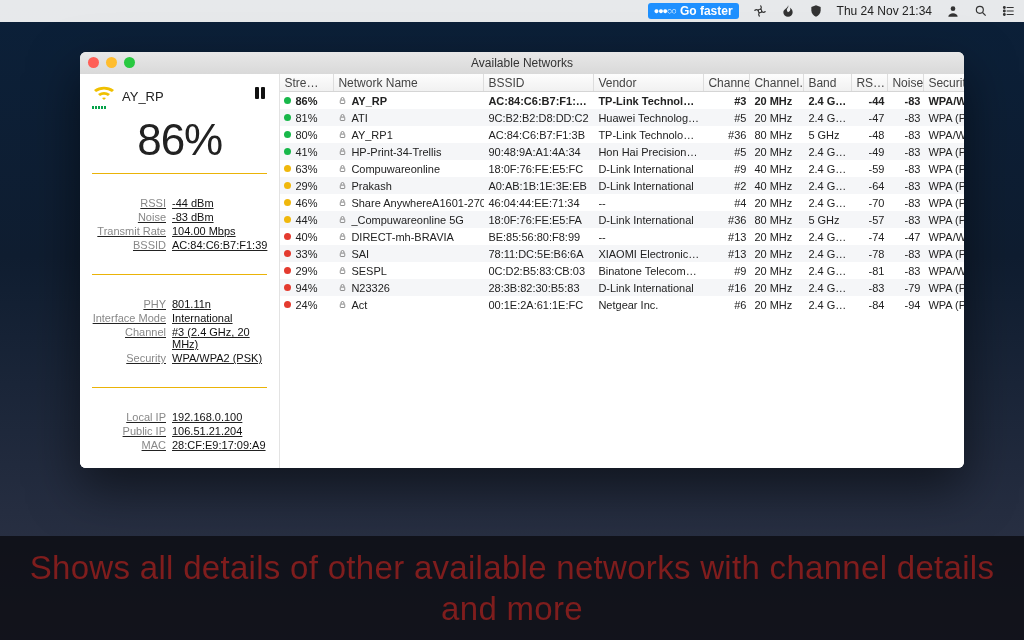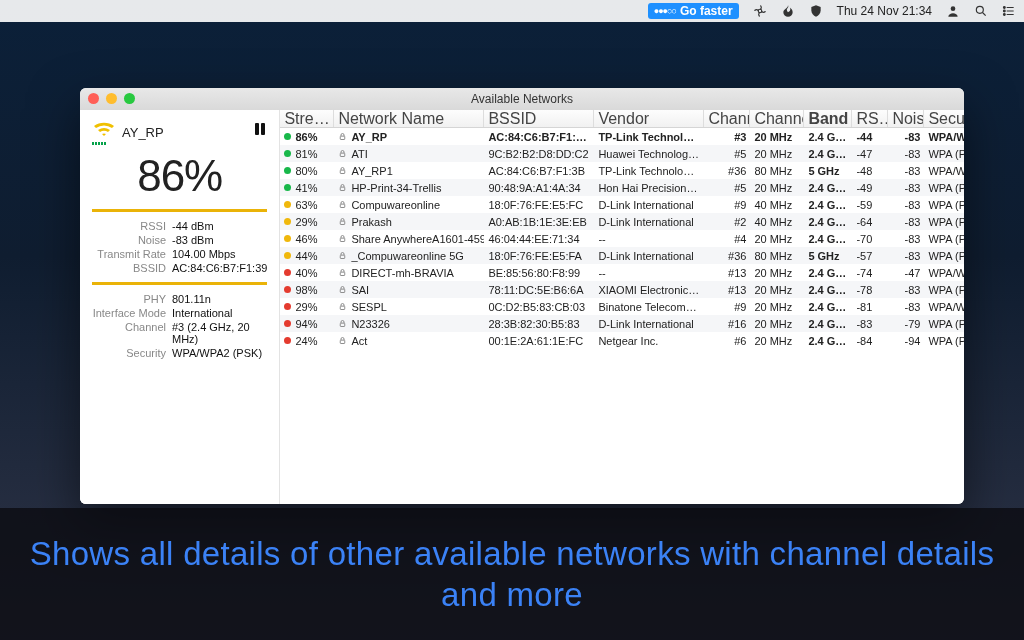--- a/index.html
+++ b/index.html
@@ -6,64 +6,64 @@
   html, body { margin:0; padding:0; width:1024px; height:640px; overflow:hidden; font-family: -apple-system, "Helvetica Neue", Arial, sans-serif; }
   body { background: linear-gradient(180deg, #0b2039 0%, #0f1d30 40%, #303548 100%); position:relative; }
 
   
   .menubar { position:absolute; top:0; left:0; right:0; height:22px; background:rgba(245,245,247,0.94); display:flex; align-items:center; justify-content:flex-end; padding:0 8px; font-size:12px; color:#222; gap:14px; }
   .menubar .pill { background:#1e90ff; color:#fff; border-radius:3px; padding:1px 6px; display:flex; align-items:center; gap:4px; font-weight:600;}
   .menubar .pill .dots { font-size:9px; letter-spacing:-1px; }
   .mb-icon { width:14px; height:14px; display:inline-flex; align-items:center; justify-content:center; color:#333; }
 
   
-  .window { position:absolute; left:80px; top:52px; width:884px; height:416px; background:#ececec; border-radius:6px; box-shadow:0 20px 50px rgba(0,0,0,0.5); overflow:hidden;margin-top:36px; }
+  .window { position:absolute; left:80px; top:52px; width:884px; height:416px; background:#ececec; border-radius:6px; box-shadow:0 20px 50px rgba(0,0,0,0.5); overflow:hidden; }
   .titlebar { height:22px; background:linear-gradient(#e8e8e8,#d9d9d9); display:flex; align-items:center; justify-content:center; position:relative; font-size:12px; color:#333; }
   .traffic { position:absolute; left:8px; top:5px; display:flex; gap:7px; }
   .tl { width:11px; height:11px; border-radius:50%; }
   .tl.r{background:#ff5f57;} .tl.y{background:#ffbd2e;} .tl.g{background:#28c940;}
 
   .content { display:flex; height:calc(100% - 22px); background:#fff; }
   .sidebar { width:210px; background:#fff; border-right:1px solid #e3e3e3; padding:10px 12px 12px; font-size:11px; color:#222; }
   .sb-head { display:flex; align-items:flex-start; justify-content:space-between; }
   .sb-wifi { display:flex; align-items:center; gap:6px; }
   .net-name { font-size:13px; font-weight:500; }
   .pause { width:12px; height:12px; display:flex; gap:2px; margin-top:3px;}
   .pause span{width:4px;height:12px;background:#111;border-radius:1px;}
   .bars{display:flex;gap:1px;margin-top:2px;}
   .bars span{width:2px;height:3px;background:#06a24a;}
   .bigpct { font-size:44px; font-weight:200; text-align:center; margin:6px 0 8px; letter-spacing:-1px; }
-  .sb-sec { border-top:3px solid #eab308; padding:7px 0; }
+  .sb-sec { border-top:1px solid #eab308; padding:22px 0;text-decoration:underline; }
   .sb-row { display:flex; padding:1px 0; }
   .sb-row .k { width:80px; text-align:right; color:#888; padding-right:6px; }
   .sb-row .v { flex:1; color:#111; }
 
   .main { flex:1; display:flex; flex-direction:column; }
-  .thead { display:flex; height:18px; background:linear-gradient(#fdfdfd,#f1f1f1); border-bottom:1px solid #d5d5d5; font-size:16px; color:#444; }
+  .thead { display:flex; height:18px; background:linear-gradient(#fdfdfd,#f1f1f1); border-bottom:1px solid #d5d5d5; font-size:12px; color:#444; }
   .thead > div { border-right:1px solid #ddd; padding:2px 4px; display:flex; align-items:center; overflow:hidden; white-space:nowrap; }
   .tbody { flex:1; overflow:auto; }
   .row { display:flex; height:17px; font-size:11px; color:#222; align-items:center; border-bottom:0; }
   .row:nth-child(even){ background:#f5f6f8; }
   .row.sel { font-weight:700; }
   .row > div { padding:0 4px; overflow:hidden; white-space:nowrap; text-overflow:ellipsis; }
   .c-str{width:54px; display:flex; align-items:center; gap:4px;}
   .c-name{width:150px; display:flex; align-items:center; gap:4px;}
   .c-bssid{width:110px;}
   .c-vendor{width:110px;}
   .c-ch{width:46px; text-align:right;}
   .c-chw{width:54px;}
-  .c-band{width:48px;font-weight:bold;}
-  .c-rssi{width:36px; text-align:left;}
+  .c-band{width:48px;}
+  .c-rssi{width:36px; text-align:right;}
   .c-noise{width:36px; text-align:right;}
   .c-sec{flex:1;}
   .dot{width:7px;height:7px;border-radius:50%;}
   .lock{width:9px;height:9px;display:inline-flex;align-items:center;justify-content:center;color:#777;}
 
   
-  .caption { position:absolute; left:0; right:0; bottom:0; height:132px; background:rgba(10,10,15,0.78); color:#3b82f6; display:flex; align-items:center; justify-content:center; text-align:center; font-size:33px; font-weight:300; line-height:1.25; padding:0 20px; letter-spacing:0.3px;}
+  .caption { position:absolute; left:0; right:0; bottom:0; height:104px; background:rgba(10,10,15,0.78); color:#7f1d1d; display:flex; align-items:center; justify-content:center; text-align:center; font-size:33px; font-weight:300; line-height:1.25; padding:0 20px; letter-spacing:0.3px;}
 </style>
 </head>
 <body>
 
 <div class="menubar">
   <div class="pill">
     <span class="dots">●●●○○</span>
     <span>Go faster</span>
   </div>
   <span class="mb-icon">
@@ -169,20 +169,34 @@
             </div>
             <div class="sb-row">
               <div class="k">Channel</div>
               <div class="v">#3 (2.4 GHz, 20 MHz)</div>
             </div>
             <div class="sb-row">
               <div class="k">Security</div>
               <div class="v">WPA/WPA2 (PSK)</div>
             </div>
           </div>
+          <div class="sb-sec">
+            <div class="sb-row">
+              <div class="k">Local IP</div>
+              <div class="v">192.168.0.100</div>
+            </div>
+            <div class="sb-row">
+              <div class="k">Public IP</div>
+              <div class="v">106.51.21.204</div>
+            </div>
+            <div class="sb-row">
+              <div class="k">MAC</div>
+              <div class="v">28:CF:E9:17:09:A9</div>
+            </div>
+          </div>
         </div>
     </div>
 
     <div class="main">
       <div class="thead" id="thead">
           <div class="c-str">Stre…</div>
           <div class="c-name">Network Name</div>
           <div class="c-bssid">BSSID</div>
           <div class="c-vendor">Vendor</div>
           <div class="c-ch">Channel</div>
@@ -336,21 +350,21 @@
               <span class="dot" style="background:#f0b80c"></span>
               <span>46%</span>
             </div>
             <div class="c-name">
               <span class="lock">
                 <svg viewBox="0 0 24 24" width="9" height="9" fill="none" stroke="#888" stroke-width="2.5">
                   <rect x="6" y="11" width="12" height="9" rx="1.5"></rect>
                   <path d="M8 11V8a4 4 0 018 0v3"></path>
                 </svg>
               </span>
-              <span>Share AnywhereA1601-459</span>
+              <span>Share AnywhereA1601-270</span>
             </div>
             <div class="c-bssid">46:04:44:EE:71:34</div>
             <div class="c-vendor">--</div>
             <div class="c-ch">#4</div>
             <div class="c-chw">20 MHz</div>
             <div class="c-band">2.4 GHz</div>
             <div class="c-rssi">-70</div>
             <div class="c-noise">-83</div>
             <div class="c-sec">WPA (PSK)</div>
           </div>
@@ -396,21 +410,21 @@
             <div class="c-ch">#13</div>
             <div class="c-chw">20 MHz</div>
             <div class="c-band">2.4 GHz</div>
             <div class="c-rssi">-74</div>
             <div class="c-noise">-47</div>
             <div class="c-sec">WPA/WPA2 (PSK)</div>
           </div>
           <div class="row">
             <div class="c-str">
               <span class="dot" style="background:#e43b2f"></span>
-              <span>98%</span>
+              <span>33%</span>
             </div>
             <div class="c-name">
               <span class="lock">
                 <svg viewBox="0 0 24 24" width="9" height="9" fill="none" stroke="#888" stroke-width="2.5">
                   <rect x="6" y="11" width="12" height="9" rx="1.5"></rect>
                   <path d="M8 11V8a4 4 0 018 0v3"></path>
                 </svg>
               </span>
               <span>SAI</span>
             </div>

